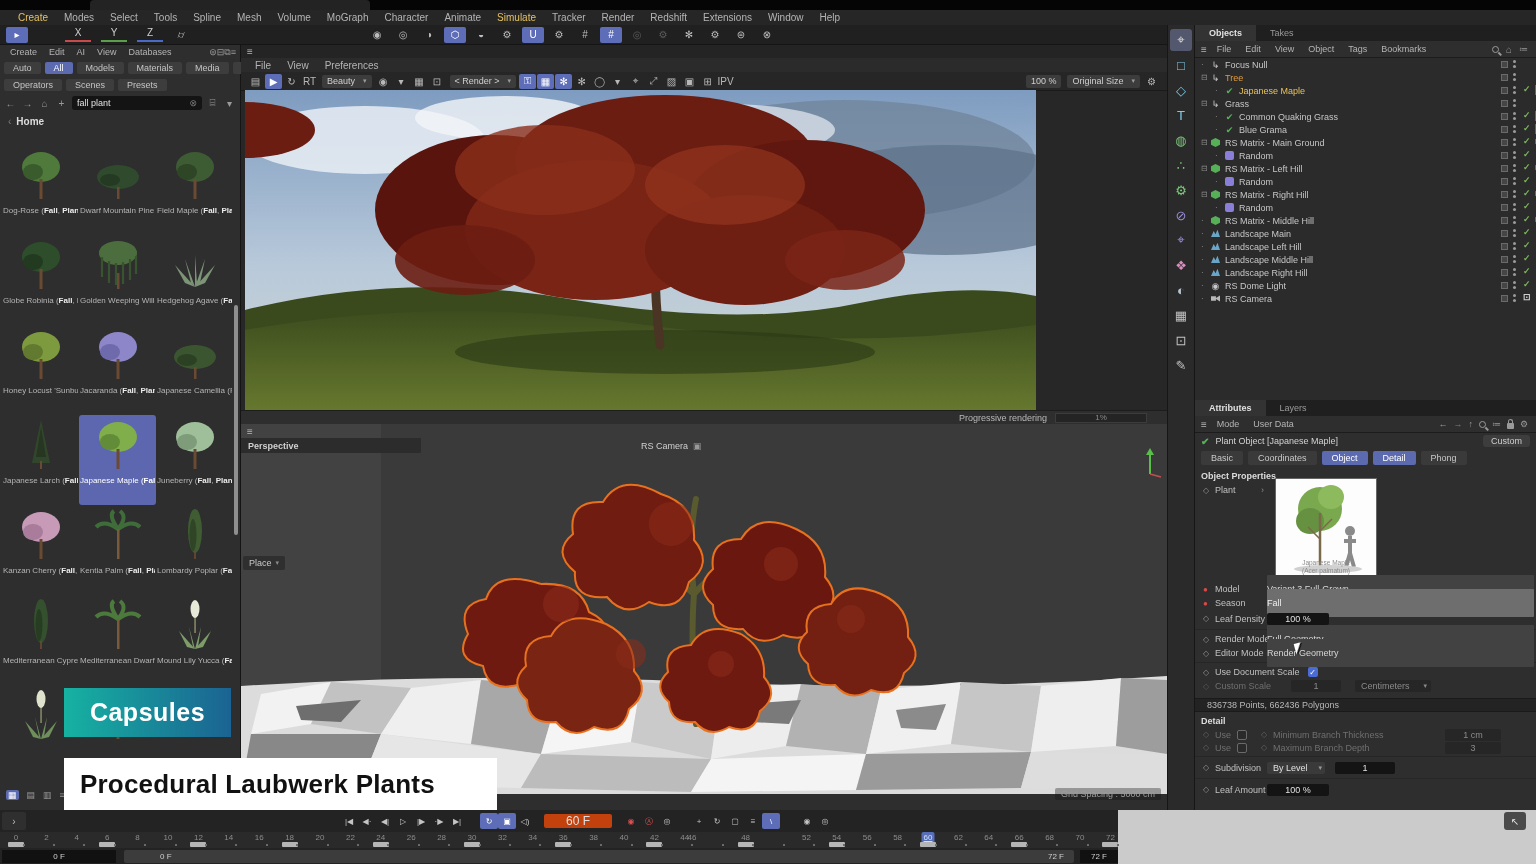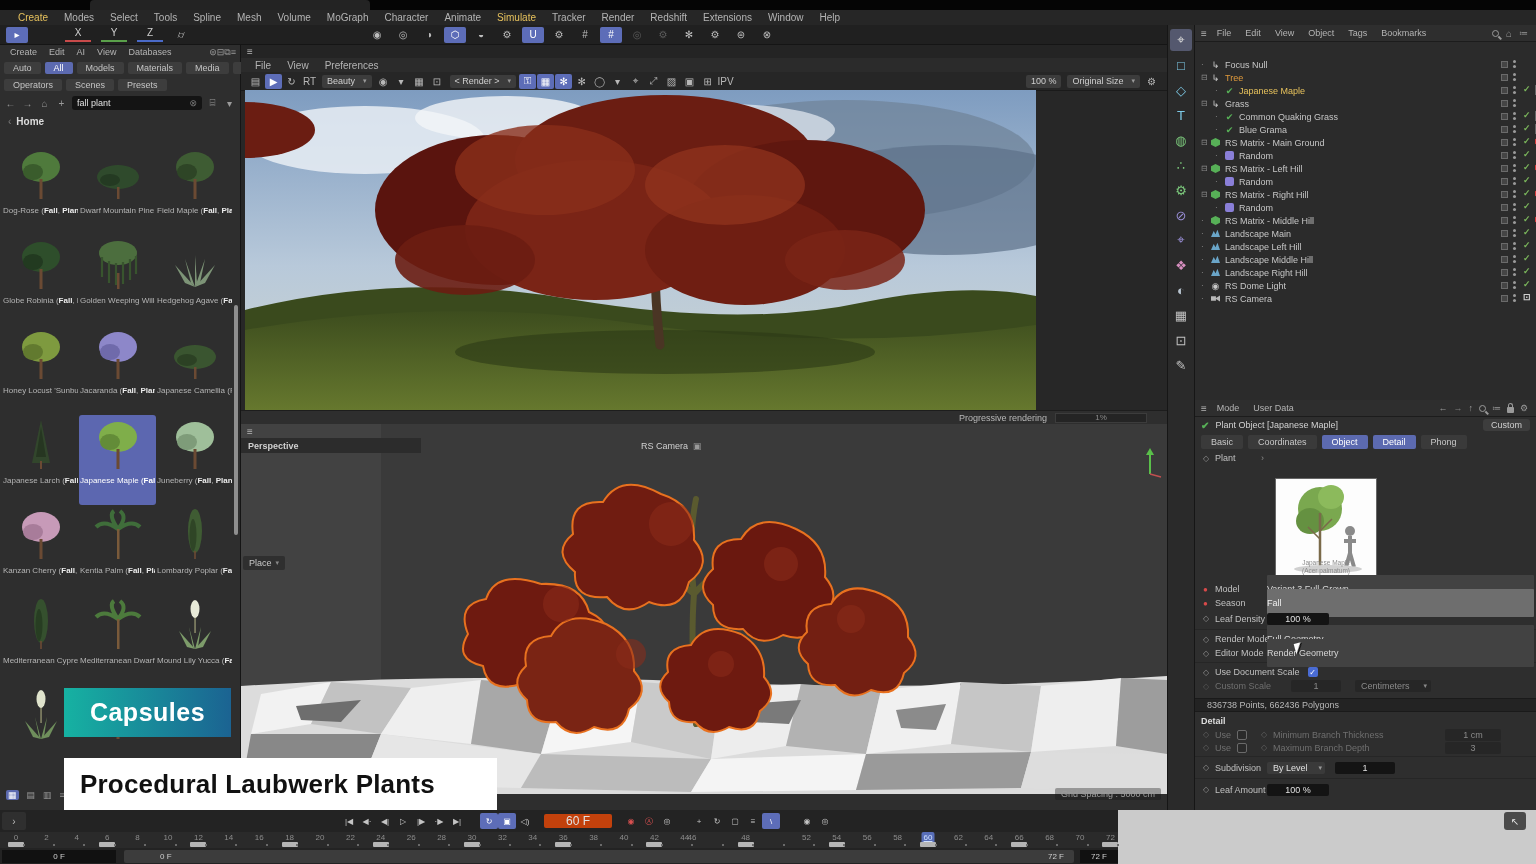--- a/index.html
+++ b/index.html
@@ -616,20 +616,24 @@
     <span class="rtool" style="color: rgb(154, 143, 216);">⊘</span>
     <span class="rtool" style="color: rgb(154, 143, 216);">⌖</span>
     <span class="rtool" style="color: rgb(216, 143, 192);">❖</span>
     <span class="rtool" style="color: rgb(184, 196, 208);">◐</span>
     <span class="rtool" style="color: rgb(192, 192, 192);">▦</span>
     <span class="rtool" style="color: rgb(192, 192, 192);">⊡</span>
     <span class="rtool" style="color: rgb(192, 192, 192);">✎</span>
   </div>
 
 <div id="objpanel" class="abs">
+  <div class="ptabs row">
+      <span class="ptab active">Objects</span>
+      <span class="ptab">Takes</span>
+    </div>
   <div class="pmenubar row">
     <span class="hamb">≡</span>
     <span class="row">
         <span class="mi">File</span>
         <span class="mi">Edit</span>
         <span class="mi">View</span>
         <span class="mi">Object</span>
         <span class="mi">Tags</span>
         <span class="mi">Bookmarks</span>
       </span>
@@ -843,20 +847,24 @@
         </span>
         <span class="lbl" style="color:#c6c6c6">RS Camera</span>
         <span class="layerbox"></span>
         <span class="vdots"></span>
         <span class="ochk" style="color:#cfcfcf">⊡</span>
       </div>
     </div>
 </div>
 
 <div id="attrpanel" class="abs">
+  <div class="ptabs row">
+      <span class="ptab active">Attributes</span>
+      <span class="ptab">Layers</span>
+    </div>
   <div class="pmenubar row">
     <span class="hamb">≡</span>
     <span class="row">
         <span class="mi">Mode</span>
         <span class="mi">User Data</span>
       </span>
     <span class="row" style="margin-left:auto;gap:6px;margin-right:2px;color:#9a9a9a;font-size:9px">
       <span>←</span>
       <span class="dim">→</span>
       <span>↑</span>
@@ -871,20 +879,21 @@
     <span class="t">Plant Object [Japanese Maple]</span>
     <span id="custombtn">Custom</span>
   </div>
   <div id="sectabs" class="row">
       <span class="stab">Basic</span>
       <span class="stab">Coordinates</span>
       <span class="stab active">Object</span>
       <span class="stab active">Detail</span>
       <span class="stab">Phong</span>
     </div>
+  <div class="secttl">Object Properties</div>
 
   <div class="arow">
     <span class="dot gray">◇</span>
     <span>Plant</span>
     <span style="position:absolute;left:66px;color:#8a8a8a">›</span>
   </div>
 
   <div id="previewimg">
     <svg width="100" height="98" viewBox="0 0 100 98">
       <ellipse cx="44" cy="30" rx="22" ry="22" fill="#7aa84f"></ellipse>

